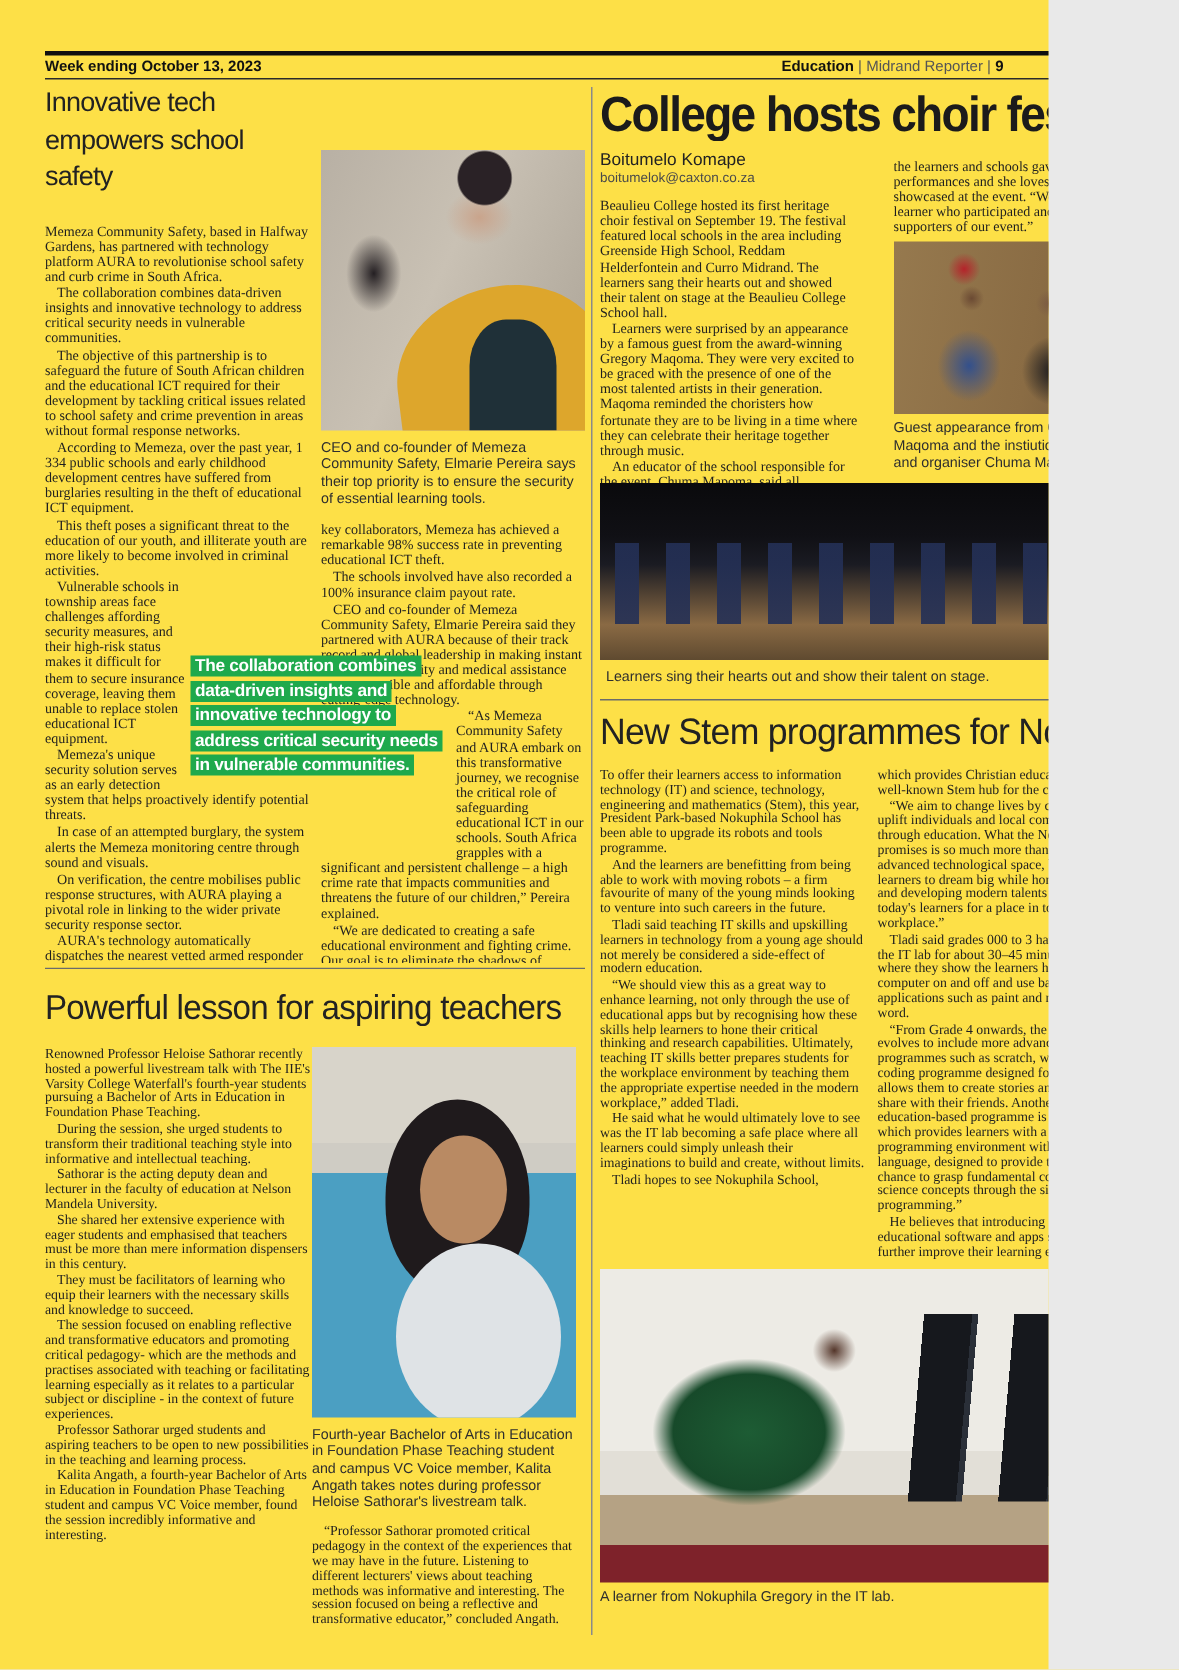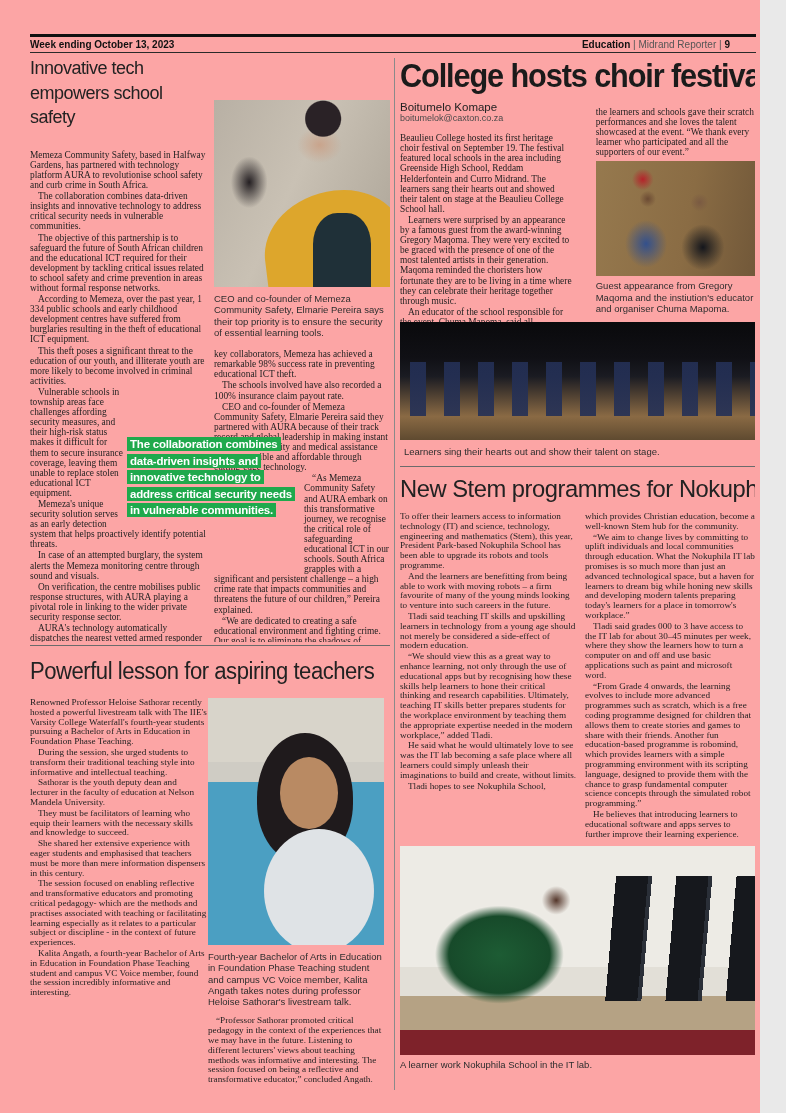--- a/index.html
+++ b/index.html
@@ -1,16 +1,16 @@
 <!DOCTYPE html>
 <html style="--accent: #1fa94c;"><head>
 <meta charset="utf-8">
 <style>
   html,body{margin:0;padding:0;background:#e9e9e9;}
-  #page{position:relative;width:760px;height:1113px;background:#fca5a5;overflow:hidden;
+  #page{position:relative;width:699px;height:1113px;background:#fde047;overflow:hidden;
         font-family:"Liberation Serif","DejaVu Serif",serif;color:#1f1f1f;}
   
   .rule-thick{position:absolute;left:30px;width:726px;top:34px;height:3px;background:#101010;}
   .rule-thin{position:absolute;left:30px;width:726px;top:52px;height:1px;background:#2a2a2a;}
   .hdr{position:absolute;top:39px;font-family:"Liberation Sans","DejaVu Sans",sans-serif;font-size:10px;color:#111;}
   .hdr-left{left:30px;font-weight:700;}
   .hdr-right{right:30px;}
   .hdr-right .bold{font-weight:700;color:#111;}
   .hdr-right .dim{color:#555;}
   
@@ -204,35 +204,36 @@
         <div class="flush-first">
             <p class="para">which provides Christian education, become a well-known Stem hub for the community.</p>
             <p class="para">“We aim to change lives by committing to uplift individuals and local communities through education. What the Nokuphila IT lab promises is so much more than just an advanced technological space, but a haven for learners to dream big while honing new skills and developing modern talents preparing today's learners for a place in tomorrow's workplace.”</p>
             <p class="para">Tladi said grades 000 to 3 have access to the IT lab for about 30–45 minutes per week, where they show the learners how to turn a computer on and off and use basic applications such as paint and microsoft word.</p>
             <p class="para">“From Grade 4 onwards, the learning evolves to include more advanced programmes such as scratch, which is a free coding programme designed for children that allows them to create stories and games to share with their friends. Another fun education-based programme is robomind, which provides learners with a simple programming environment with its scripting language, designed to provide them with the chance to grasp fundamental computer science concepts through the simulated robot programming.”</p>
             <p class="para">He believes that introducing learners to educational software and apps serves to further improve their learning experience.</p>
           </div>
       </div>
     </div>
     <div class="photo photo-itlab"></div>
-    <div class="caption lab-cap">A learner work Nokuphila School in the IT lab.</div>
+    <div class="caption lab-cap">A learner from Nokuphila Gregory in the IT lab.</div>
   </div>
 
   <div id="art-teach">
     <hr class="hdivider">
     <h1 class="headline">Powerful lesson for aspiring teachers</h1>
     <div class="cols">
       <div class="col c1 body-s">
         <div class="flush-first">
             <p class="para">Renowned Professor Heloise Sathorar recently hosted a powerful livestream talk with The IIE's Varsity College Waterfall's fourth-year students pursuing a Bachelor of Arts in Education in Foundation Phase Teaching.</p>
             <p class="para">During the session, she urged students to transform their traditional teaching style into informative and intellectual teaching.</p>
-            <p class="para">Sathorar is the youth deputy dean and lecturer in the faculty of education at Nelson Mandela University.</p>
+            <p class="para">Sathorar is the acting deputy dean and lecturer in the faculty of education at Nelson Mandela University.</p>
+            <p class="para">She shared her extensive experience with eager students and emphasised that teachers must be more than mere information dispensers in this century.</p>
             <p class="para">They must be facilitators of learning who equip their learners with the necessary skills and knowledge to succeed.</p>
-            <p class="para">She shared her extensive experience with eager students and emphasised that teachers must be more than mere information dispensers in this century.</p>
             <p class="para">The session focused on enabling reflective and transformative educators and promoting critical pedagogy- which are the methods and practises associated with teaching or facilitating learning especially as it relates to a particular subject or discipline - in the context of future experiences.</p>
+            <p class="para">Professor Sathorar urged students and aspiring teachers to be open to new possibilities in the teaching and learning process.</p>
             <p class="para">Kalita Angath, a fourth-year Bachelor of Arts in Education in Foundation Phase Teaching student and campus VC Voice member, found the session incredibly informative and interesting.</p>
           </div>
       </div>
       <div class="col c2 body-s">
         <div class="photo photo-student"></div>
         <div class="caption">Fourth-year Bachelor of Arts in Education in Foundation Phase Teaching student and campus VC Voice member, Kalita Angath takes notes during professor Heloise Sathorar's livestream talk.</div>
         <div>
             <p class="para">“Professor Sathorar promoted critical pedagogy in the context of the experiences that we may have in the future. Listening to different lecturers' views about teaching methods was informative and interesting. The session focused on being a reflective and transformative educator,” concluded Angath.</p>
           </div>
       </div>

